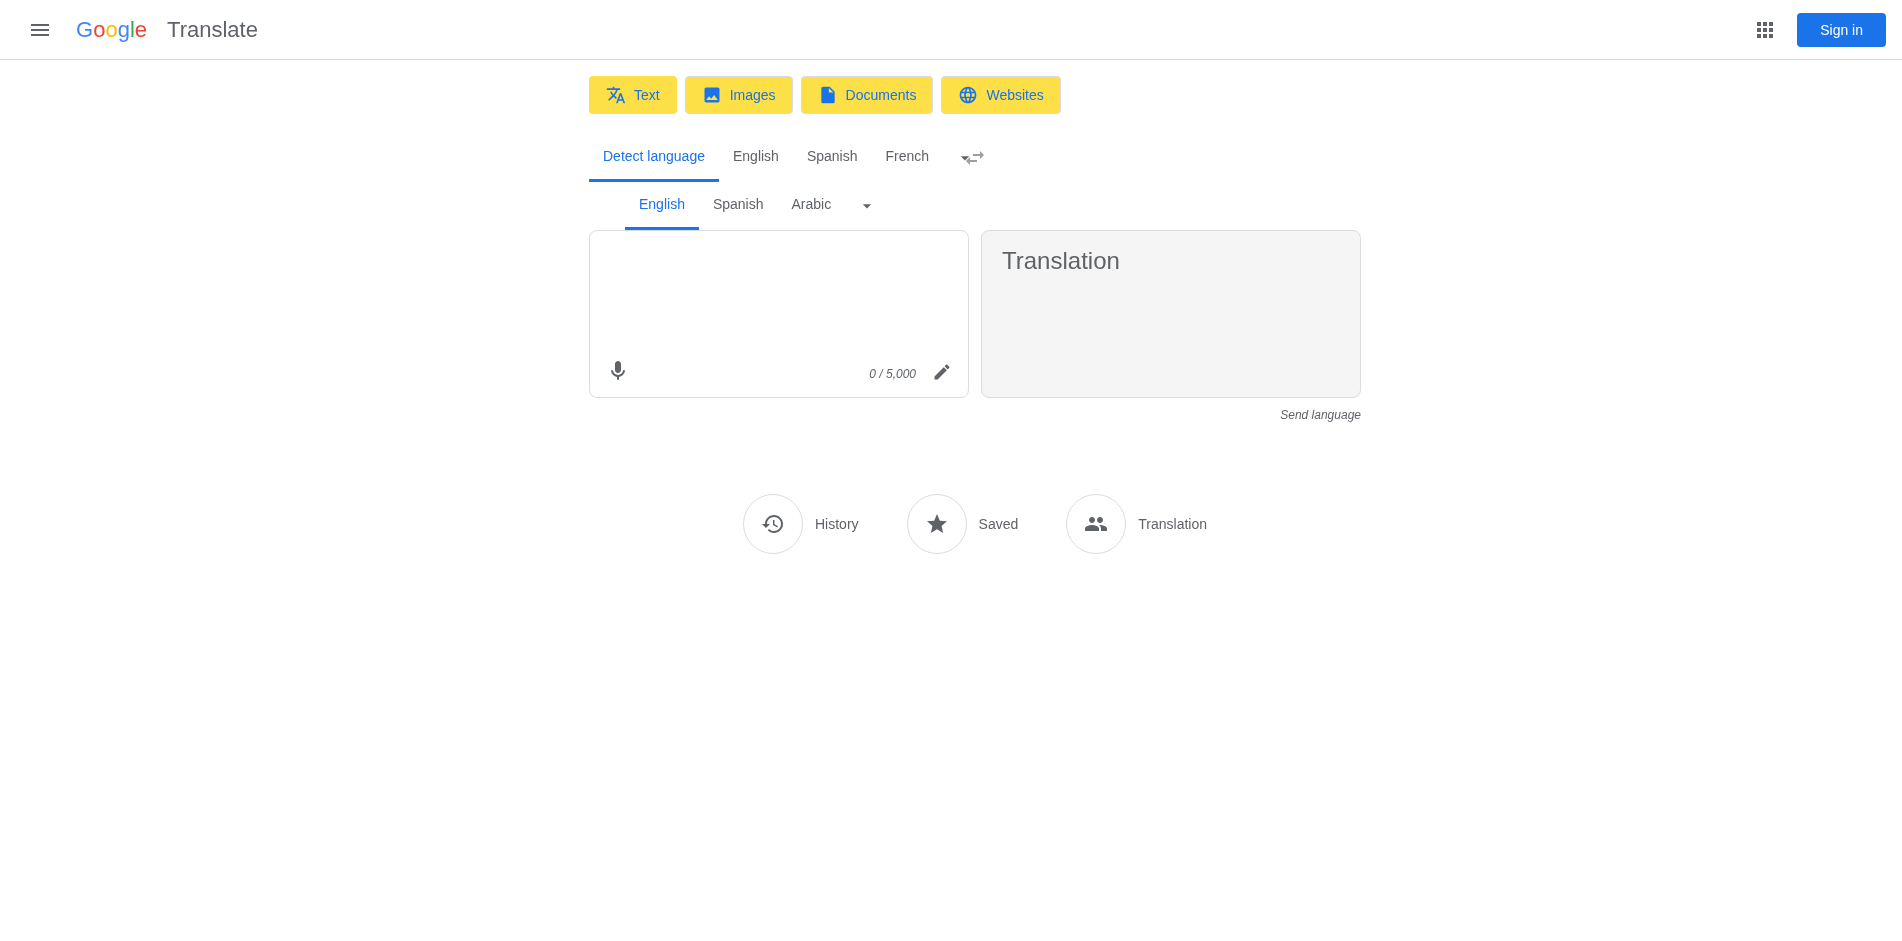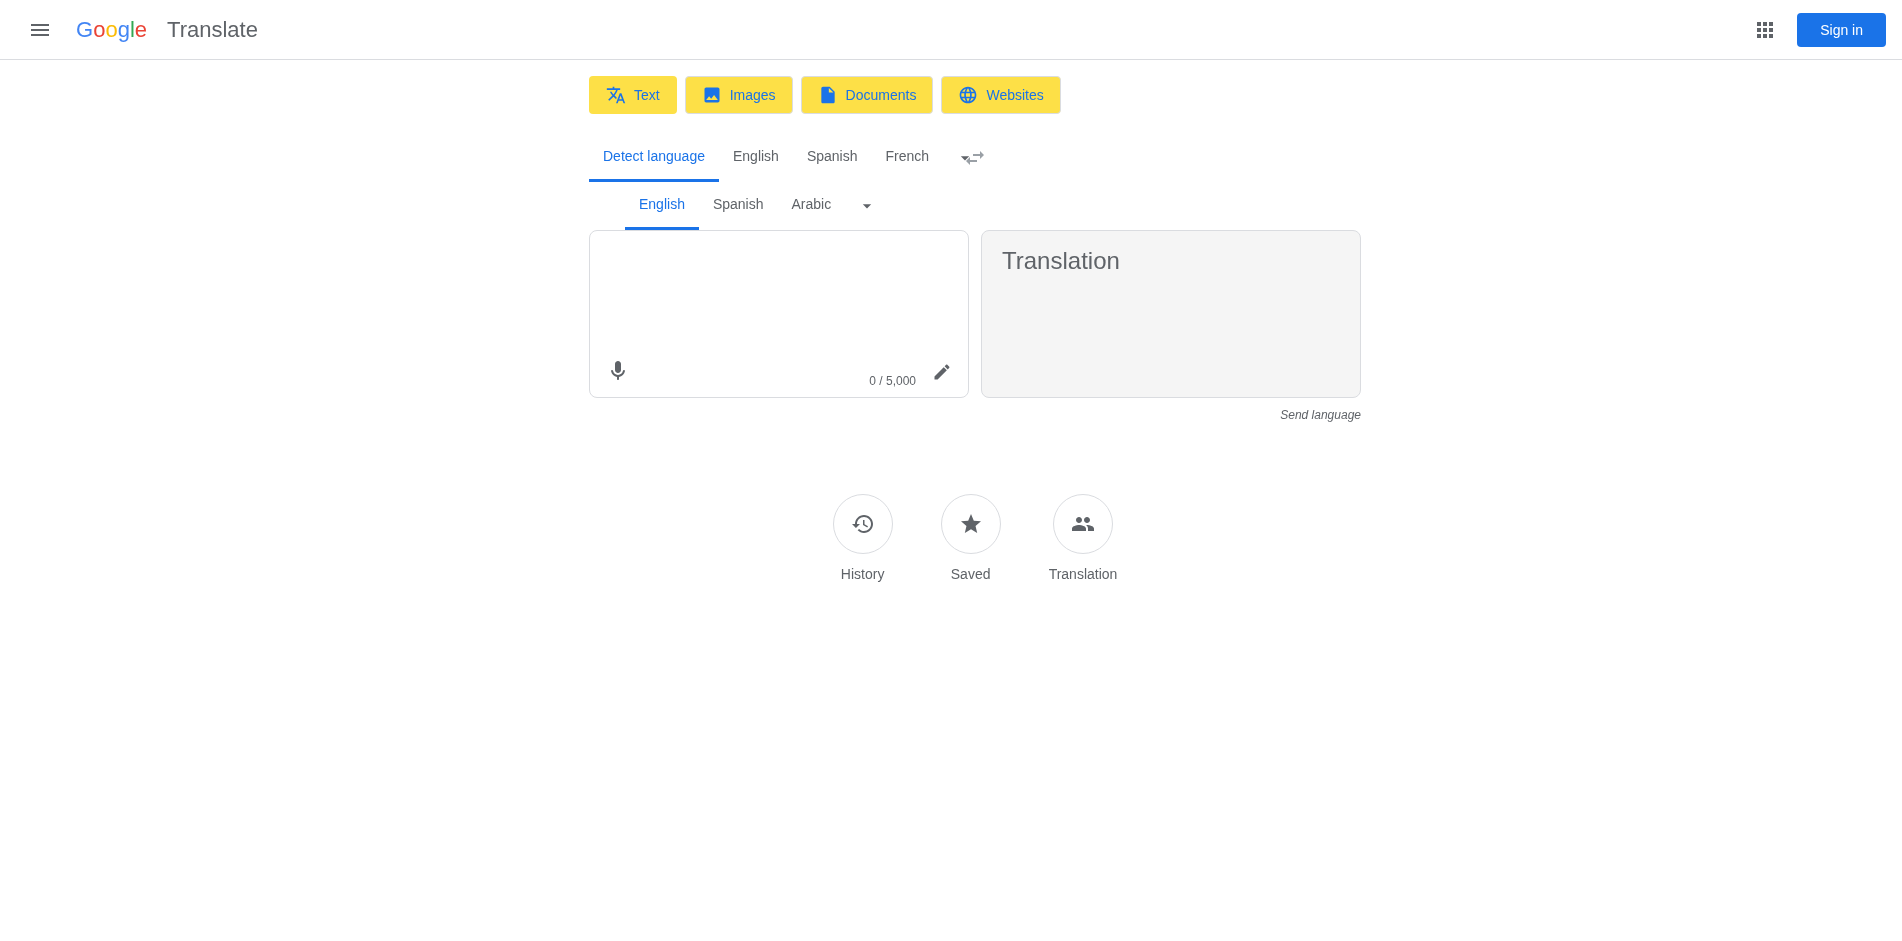--- a/index.html
+++ b/index.html
@@ -63,31 +63,31 @@
       font-family: inherit; color: #3c4043; min-height: 90px;
     }
     .output-box { background: #f5f5f5; color: #5f6368; }
     .output-placeholder { color: #5f6368; font-size: 24px; }
     
     .input-footer {
       position: absolute; bottom: 8px; left: 16px; right: 16px;
       display: flex; justify-content: space-between; align-items: center;
     }
     .mic-btn svg { width: 24px; height: 24px; fill: #5f6368; cursor: pointer; }
-    .footer-right { display: flex; align-items: flex-end; gap: 16px; }
+    .footer-right { display: flex; align-items: center; gap: 16px; font-style: italic; }
     .char-count { color: #5f6368; font-size: 12px; }
     .keyboard-btn svg { width: 20px; height: 20px; fill: #5f6368; cursor: pointer; }
     
     .panels-row { display: flex; gap: 12px; }
     .left-panel, .right-panel { flex: 1; }
     
     .feedback { text-align: right; font-size: 12px; font-style: italic; color: #5f6368; margin-top: 10px; cursor: pointer; }
     
     .bottom-actions { display: flex; justify-content: center; gap: 48px; margin-top: 72px; }
-    .action-item { display: flex; flex-direction: column; align-items: center; gap: 12px; cursor: pointer; }
+    .action-item { display: flex; flex-direction: row; align-items: center; gap: 12px; cursor: pointer; }
     .action-circle {
       width: 60px; height: 60px; border: 1px solid #dadce0; border-radius: 50%;
       display: flex; align-items: center; justify-content: center;
     }
     .action-circle svg { width: 24px; height: 24px; fill: #5f6368; }
     .action-label { font-size: 14px; color: #5f6368; }
   </style>
 </head>
 <body>
 

